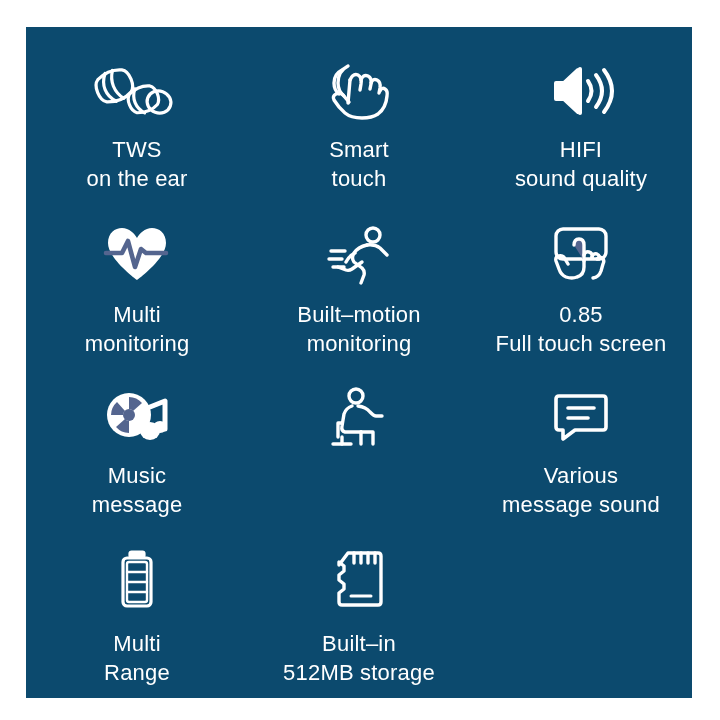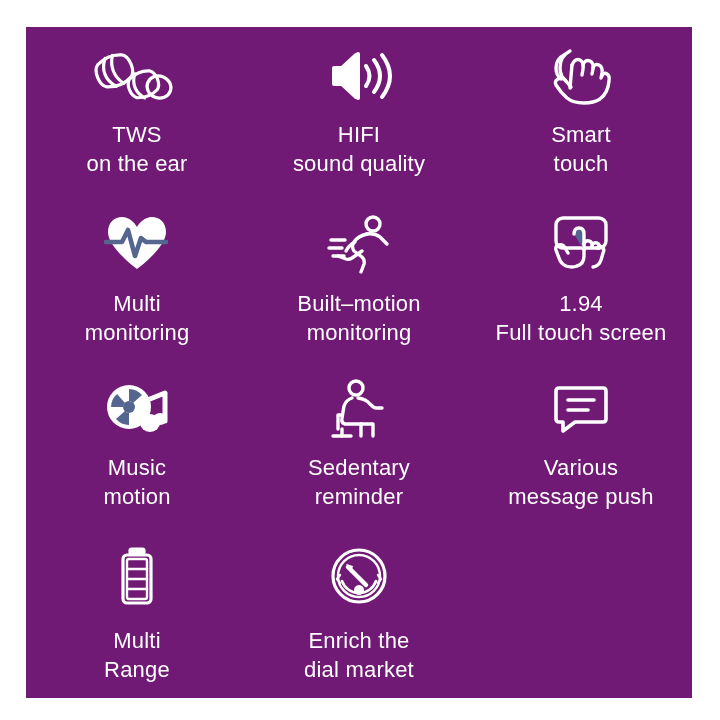--- a/index.html
+++ b/index.html
@@ -11,27 +11,27 @@
     font-family: "Liberation Sans", sans-serif;
     overflow: hidden;
   }
 
   #feature-panel {
     position: absolute;
     left: 26px;
     top: 27px;
     width: 666px;
     height: 671px;
-    background: #701a75;
+    background: #0c4a6e;
     display: grid;
     grid-template-columns: repeat(3, 1fr);
     grid-template-rows: repeat(4, 1fr);
     align-items: start;
     justify-items: center;
-    padding-top: 5px;
+    padding-top: 20px;
   }
 
   .feature-cell {
     width: 100%;
     height: 100%;
     display: flex;
     flex-direction: column;
     align-items: center;
     justify-content: flex-start;
     padding-top: 12px;
@@ -87,46 +87,46 @@
           <ellipse cx="70" cy="40" rx="12" ry="11"></ellipse>
         </g>
       </svg>
     </span>
     <span class="feature-label">TWS
 on the ear</span>
   </div>
 
   <div class="feature-cell row-1">
     <span class="feature-icon">
-      <svg width="62" height="56" viewBox="0 0 62 56" fill="none" stroke="#ffffff" stroke-width="4" stroke-linejoin="round" stroke-linecap="round">
-        <path d="M6 20 h8 L28 7 v42 L14 36 H6 z" fill="#ffffff"></path>
-        <path d="M30 6 v44"></path>
-        <path d="M38 18 q7 10 0 20"></path>
-        <path d="M46 12 q12 16 0 32"></path>
-        <path d="M54 7 q16 21 0 42"></path>
-      </svg>
-    </span>
-    <span class="feature-label">HIFI
-sound quality</span>
-  </div>
-
-  <div class="feature-cell row-1">
-    <span class="feature-icon">
       <svg width="66" height="58" viewBox="0 0 66 58" fill="none" stroke="#ffffff" stroke-width="3.4" stroke-linejoin="round" stroke-linecap="round">
         <path d="M16 8 q-8 4 -8 13 q0 7 5 11"></path>
         <path d="M22 4 q-10 5 -10 17 q0 8 6 13"></path>
         <path d="M24 18 q3 -7 8 -5 q4 2 3 9 l-1 6"></path>
         <path d="M35 18 q2 -6 7 -4 q4 2 3 8 l-1 5"></path>
         <path d="M45 21 q2 -5 6 -3 q4 2 3 8 l-1 5"></path>
         <path d="M54 29 q2 -4 5 -2 q3 2 2 7 q-1 12 -9 18 q-6 4 -16 4 q-11 0 -17 -5 q-6 -5 -11 -13 q-2 -4 2 -6 q4 -2 7 1 l6 7"></path>
         <path d="M24 18 l-2 23"></path>
       </svg>
     </span>
     <span class="feature-label">Smart
 touch</span>
+  </div>
+
+  <div class="feature-cell row-1">
+    <span class="feature-icon">
+      <svg width="62" height="56" viewBox="0 0 62 56" fill="none" stroke="#ffffff" stroke-width="4" stroke-linejoin="round" stroke-linecap="round">
+        <path d="M6 20 h8 L28 7 v42 L14 36 H6 z" fill="#ffffff"></path>
+        <path d="M30 6 v44"></path>
+        <path d="M38 18 q7 10 0 20"></path>
+        <path d="M46 12 q12 16 0 32"></path>
+        <path d="M54 7 q16 21 0 42"></path>
+      </svg>
+    </span>
+    <span class="feature-label">HIFI
+sound quality</span>
   </div>
 
   <div class="feature-cell row-2">
     <span class="feature-icon">
       <svg width="66" height="58" viewBox="0 0 66 58" fill="none">
         <path d="M33 55 C33 55 4 34 4 18 C4 8 11 3 18 3 C25 3 31 9 33 13 C35 9 41 3 48 3 C55 3 62 8 62 18 C62 34 33 55 33 55 z" fill="#ffffff"></path>
         <path d="M2 28 h16 l6 -12 l7 26 l6 -18 l5 4 h20" fill="none" stroke="#54658f" stroke-width="4.6" stroke-linejoin="round" stroke-linecap="round"></path>
       </svg>
     </span>
     <span class="feature-label">Multi
@@ -154,96 +154,92 @@
     <span class="feature-icon">
       <svg width="62" height="58" viewBox="0 0 62 58" fill="none" stroke="#ffffff" stroke-width="3.4" stroke-linejoin="round" stroke-linecap="round">
         <rect x="6" y="4" width="50" height="30" rx="7"></rect>
         <path d="M24 20 q0 -6 5 -6 q5 0 5 6 v16" fill="#54658f"></path>
         <path d="M34 30 q1 -4 5 -3 q4 1 3 5"></path>
         <path d="M42 32 q1 -4 5 -3 q3 1 2 5"></path>
         <path d="M34 36 v6 q0 8 -7 10 q-5 2 -11 0 q-5 -2 -7 -8 l-3 -8 q-1 -4 3 -5 q4 -1 6 3 l3 5"></path>
         <path d="M47 34 q2 -3 5 -1 q3 2 1 6 l-2 7 q-2 6 -8 7"></path>
       </svg>
     </span>
-    <span class="feature-label">1.94
+    <span class="feature-label">0.85
 Full touch screen</span>
   </div>
 
   <div class="feature-cell row-3">
     <span class="feature-icon">
       <svg width="64" height="56" viewBox="0 0 64 56" fill="none">
         <circle cx="24" cy="26" r="22" fill="#ffffff"></circle>
         <circle cx="24" cy="26" r="6" fill="#54658f"></circle>
         <path d="M24 8 a18 18 0 0 1 13 6 l-9 8 a6 6 0 0 0 -4 -2 z" fill="#54658f"></path>
         <path d="M6 26 a18 18 0 0 1 6 -13 l8 9 a6 6 0 0 0 -2 4 z" fill="#54658f"></path>
         <path d="M24 44 a18 18 0 0 1 -13 -6 l9 -8 a6 6 0 0 0 4 2 z" fill="#54658f"></path>
         <path d="M40 20 l20 -8 v28" fill="none" stroke="#ffffff" stroke-width="5" stroke-linejoin="round" stroke-linecap="round"></path>
         <ellipse cx="45" cy="42" rx="10" ry="9" fill="#ffffff"></ellipse>
         <ellipse cx="55" cy="38" rx="7" ry="6" fill="#ffffff"></ellipse>
       </svg>
     </span>
     <span class="feature-label">Music
-motion</span>
+message</span>
   </div>
 
   <div class="feature-cell row-3">
     <span class="feature-icon">
       <svg width="58" height="60" viewBox="0 0 58 60" fill="none" stroke="#ffffff" stroke-width="3.4" stroke-linejoin="round" stroke-linecap="round">
         <circle cx="26" cy="9" r="7"></circle>
         <path d="M22 19 q-6 2 -8 8 l-2 12 q-1 5 3 6 h16"></path>
         <path d="M28 19 q8 1 12 6 q4 4 6 4 h6"></path>
         <path d="M31 45 v12"></path>
         <path d="M31 45 h12 v12"></path>
         <path d="M12 36 h-4 v14"></path>
         <path d="M3 57 h18"></path>
         <path d="M12 50 v7"></path>
       </svg>
     </span>
-    <span class="feature-label">Sedentary
-reminder</span>
   </div>
 
   <div class="feature-cell row-3">
     <span class="feature-icon">
       <svg width="56" height="52" viewBox="0 0 56 52" fill="none" stroke="#ffffff" stroke-width="3.6" stroke-linejoin="round" stroke-linecap="round">
         <path d="M6 5 h44 q3 0 3 3 v28 q0 3 -3 3 H22 l-12 9 v-9 H6 q-3 0 -3 -3 V8 q0 -3 3 -3 z"></path>
         <path d="M15 17 h26"></path>
         <path d="M15 27 h20"></path>
       </svg>
     </span>
     <span class="feature-label">Various
-message push</span>
+message sound</span>
   </div>
 
   <div class="feature-cell row-4">
     <span class="feature-icon">
       <svg width="40" height="58" viewBox="0 0 40 58" fill="none" stroke="#ffffff" stroke-width="3.2" stroke-linejoin="round" stroke-linecap="round">
         <rect x="13" y="2" width="14" height="5" rx="1.5" fill="#ffffff"></rect>
         <rect x="6" y="8" width="28" height="48" rx="4"></rect>
         <rect x="10" y="12" width="20" height="40" rx="2" fill="none" stroke="#ffffff" stroke-width="2.4"></rect>
         <path d="M10 22 h20" stroke-width="2.4"></path>
         <path d="M10 32 h20" stroke-width="2.4"></path>
         <path d="M10 42 h20" stroke-width="2.4"></path>
       </svg>
     </span>
     <span class="feature-label">Multi
 Range</span>
   </div>
 
-
   <div class="feature-cell row-4">
     <span class="feature-icon">
-      <svg width="58" height="58" viewBox="0 0 58 58" fill="none" stroke="#ffffff" stroke-width="3.2" stroke-linejoin="round" stroke-linecap="round">
-        <circle cx="29" cy="29" r="26"></circle>
-        <circle cx="29" cy="29" r="21" stroke-width="2.4"></circle>
-        <path d="M12 34 a18 18 0 0 0 34 0" stroke-width="2.6"></path>
-        <path d="M18 20 l18 18" stroke-width="4.5"></path>
-        <path d="M16 17 l7 2 l-2 7 z" fill="#ffffff" stroke="none"></path>
-        <path d="M29 38 a5 5 0 1 0 0.01 0" fill="#ffffff" stroke="none"></path>
-        <path d="M10 28 l-3 4 l3 4" stroke-width="2.4"></path>
-        <path d="M48 28 l3 4 l-3 4" stroke-width="2.4"></path>
-      </svg>
-    </span>
-    <span class="feature-label">Enrich the
-dial market</span>
-  </div>
+      <svg width="50" height="58" viewBox="0 0 50 58" fill="none" stroke="#ffffff" stroke-width="3.4" stroke-linejoin="round" stroke-linecap="round">
+        <path d="M14 3 h30 q3 0 3 3 v46 q0 3 -3 3 H8 q-3 0 -3 -3 V43 l5 -4 v-5 l-5 -4 v-5 l5 -4 v-5 l-5 -4 V15 z"></path>
+        <path d="M20 3 v10"></path>
+        <path d="M27 3 v10"></path>
+        <path d="M34 3 v10"></path>
+        <path d="M41 3 v10"></path>
+        <path d="M17 46 h20" stroke-width="3"></path>
+      </svg>
+    </span>
+    <span class="feature-label">Built–in
+512MB storage</span>
+  </div>
+
 
 </div>
 
 </body></html>

